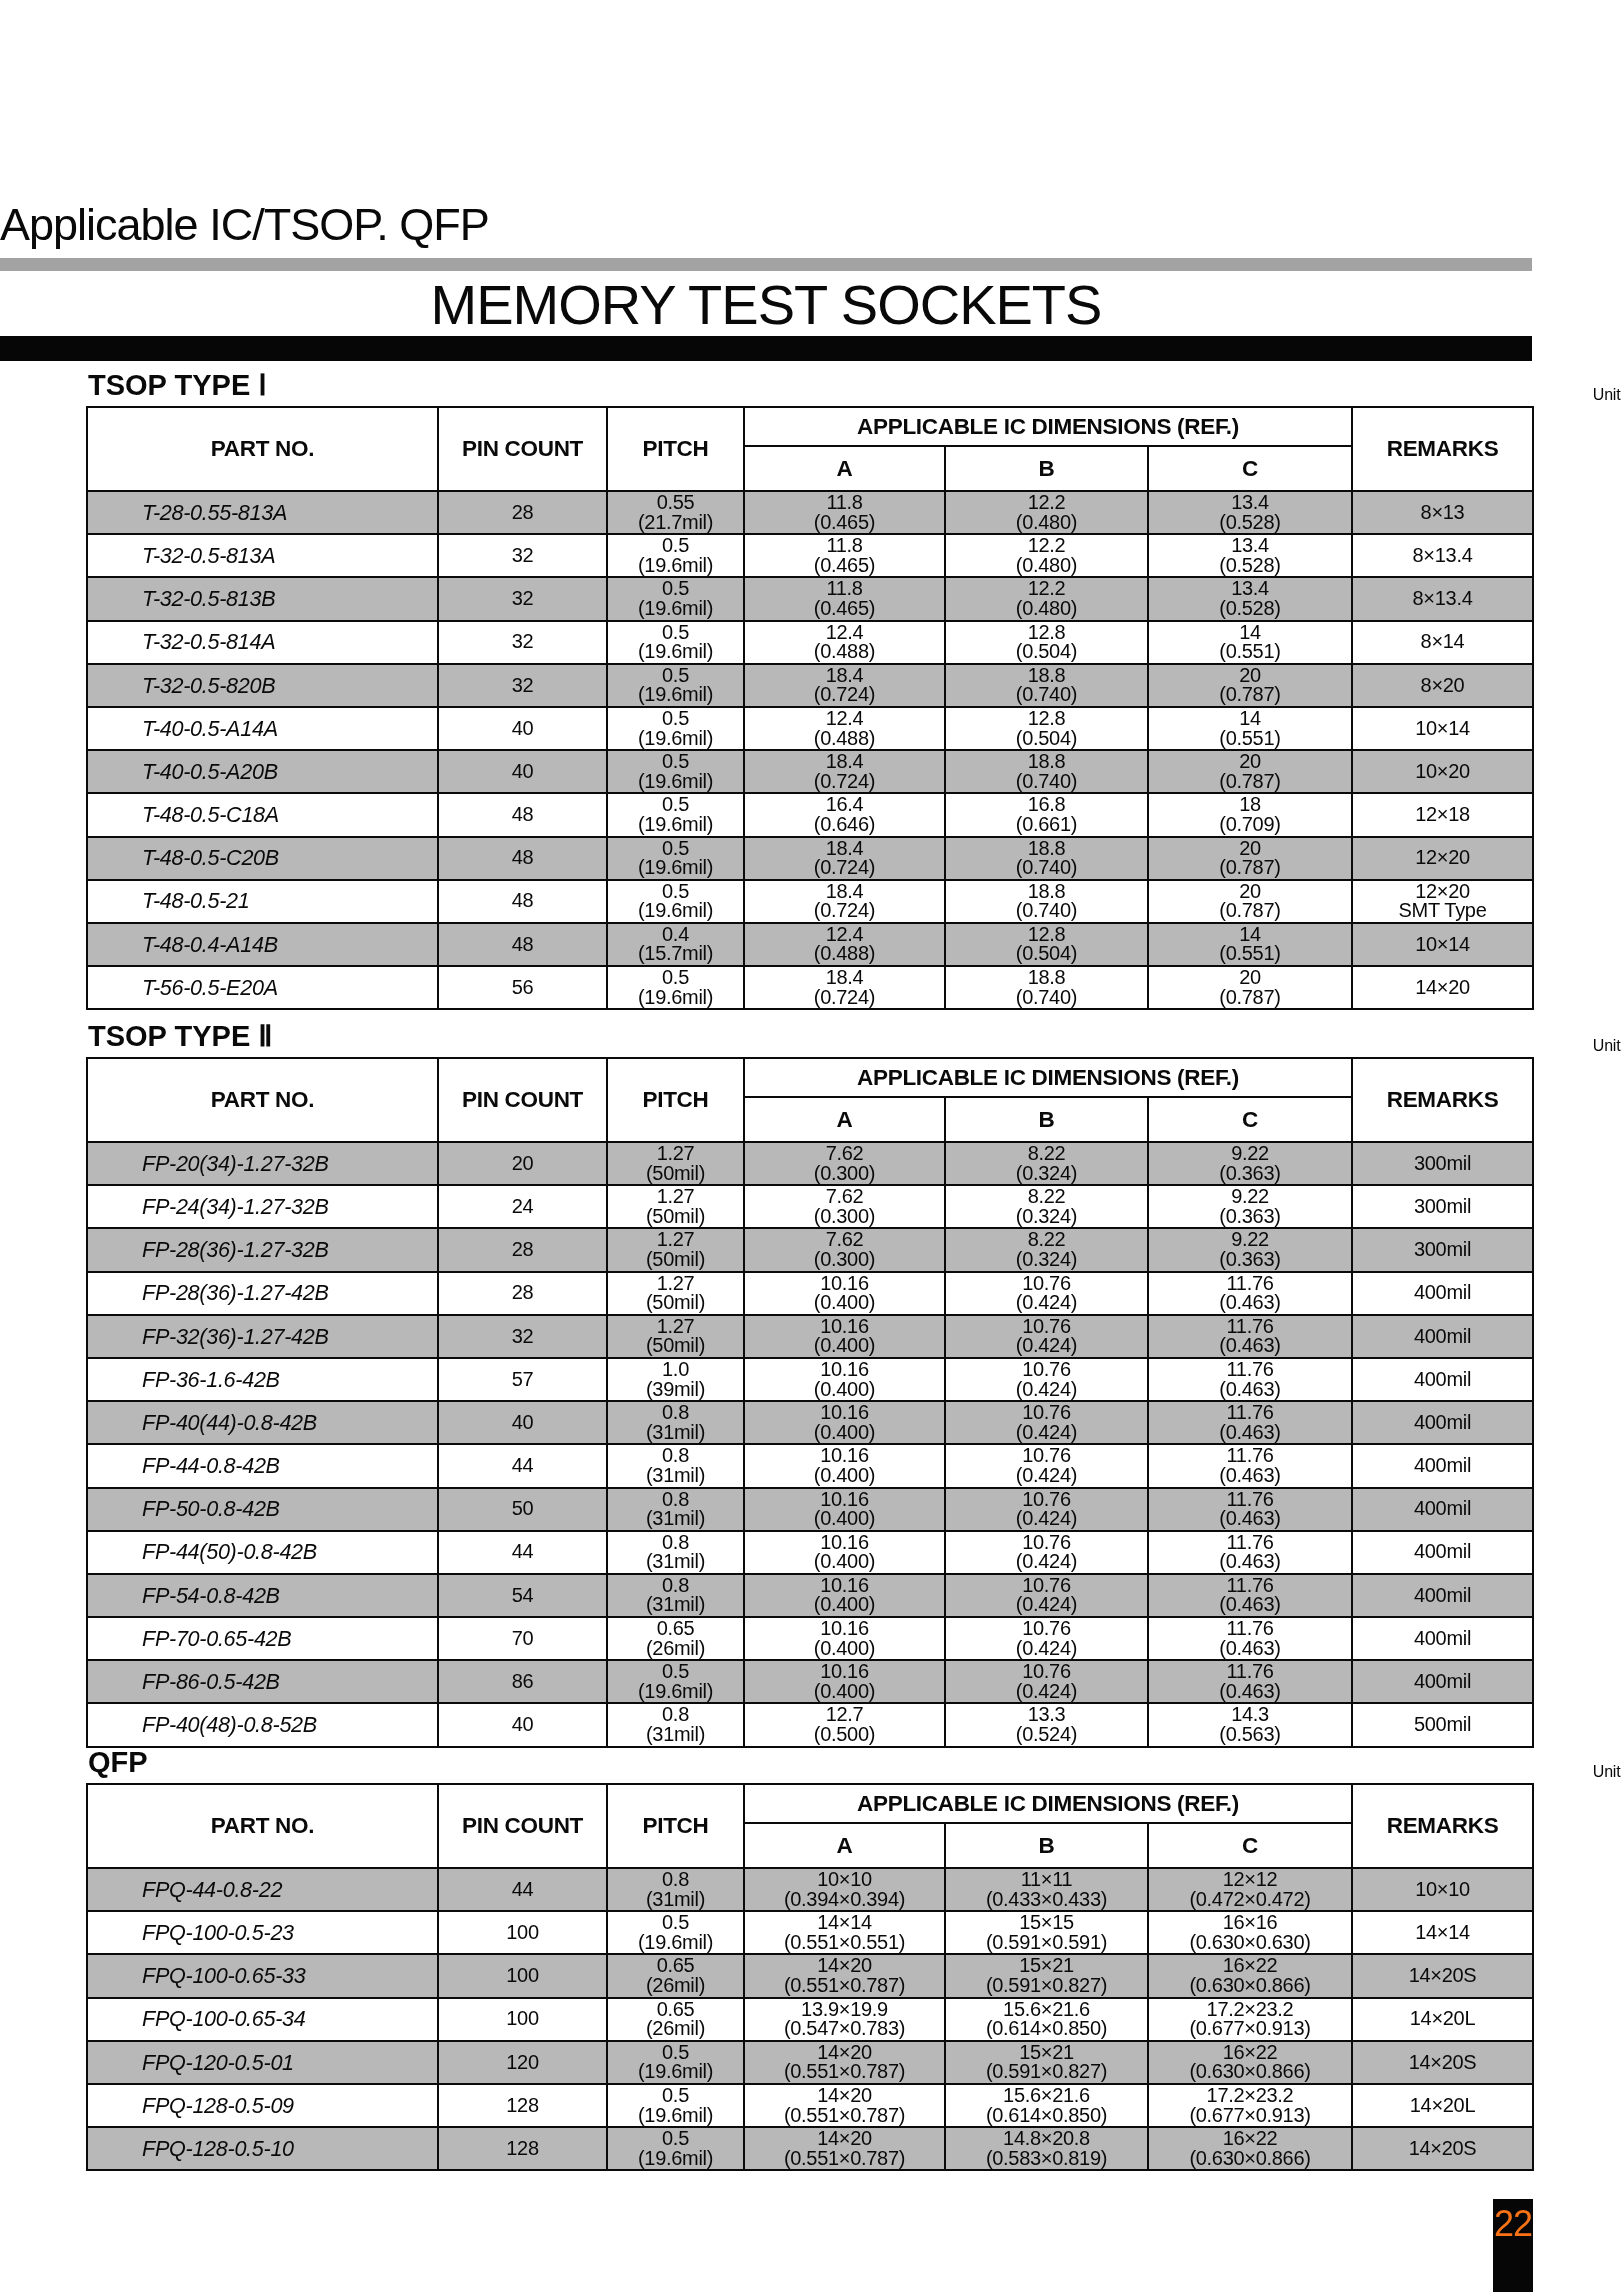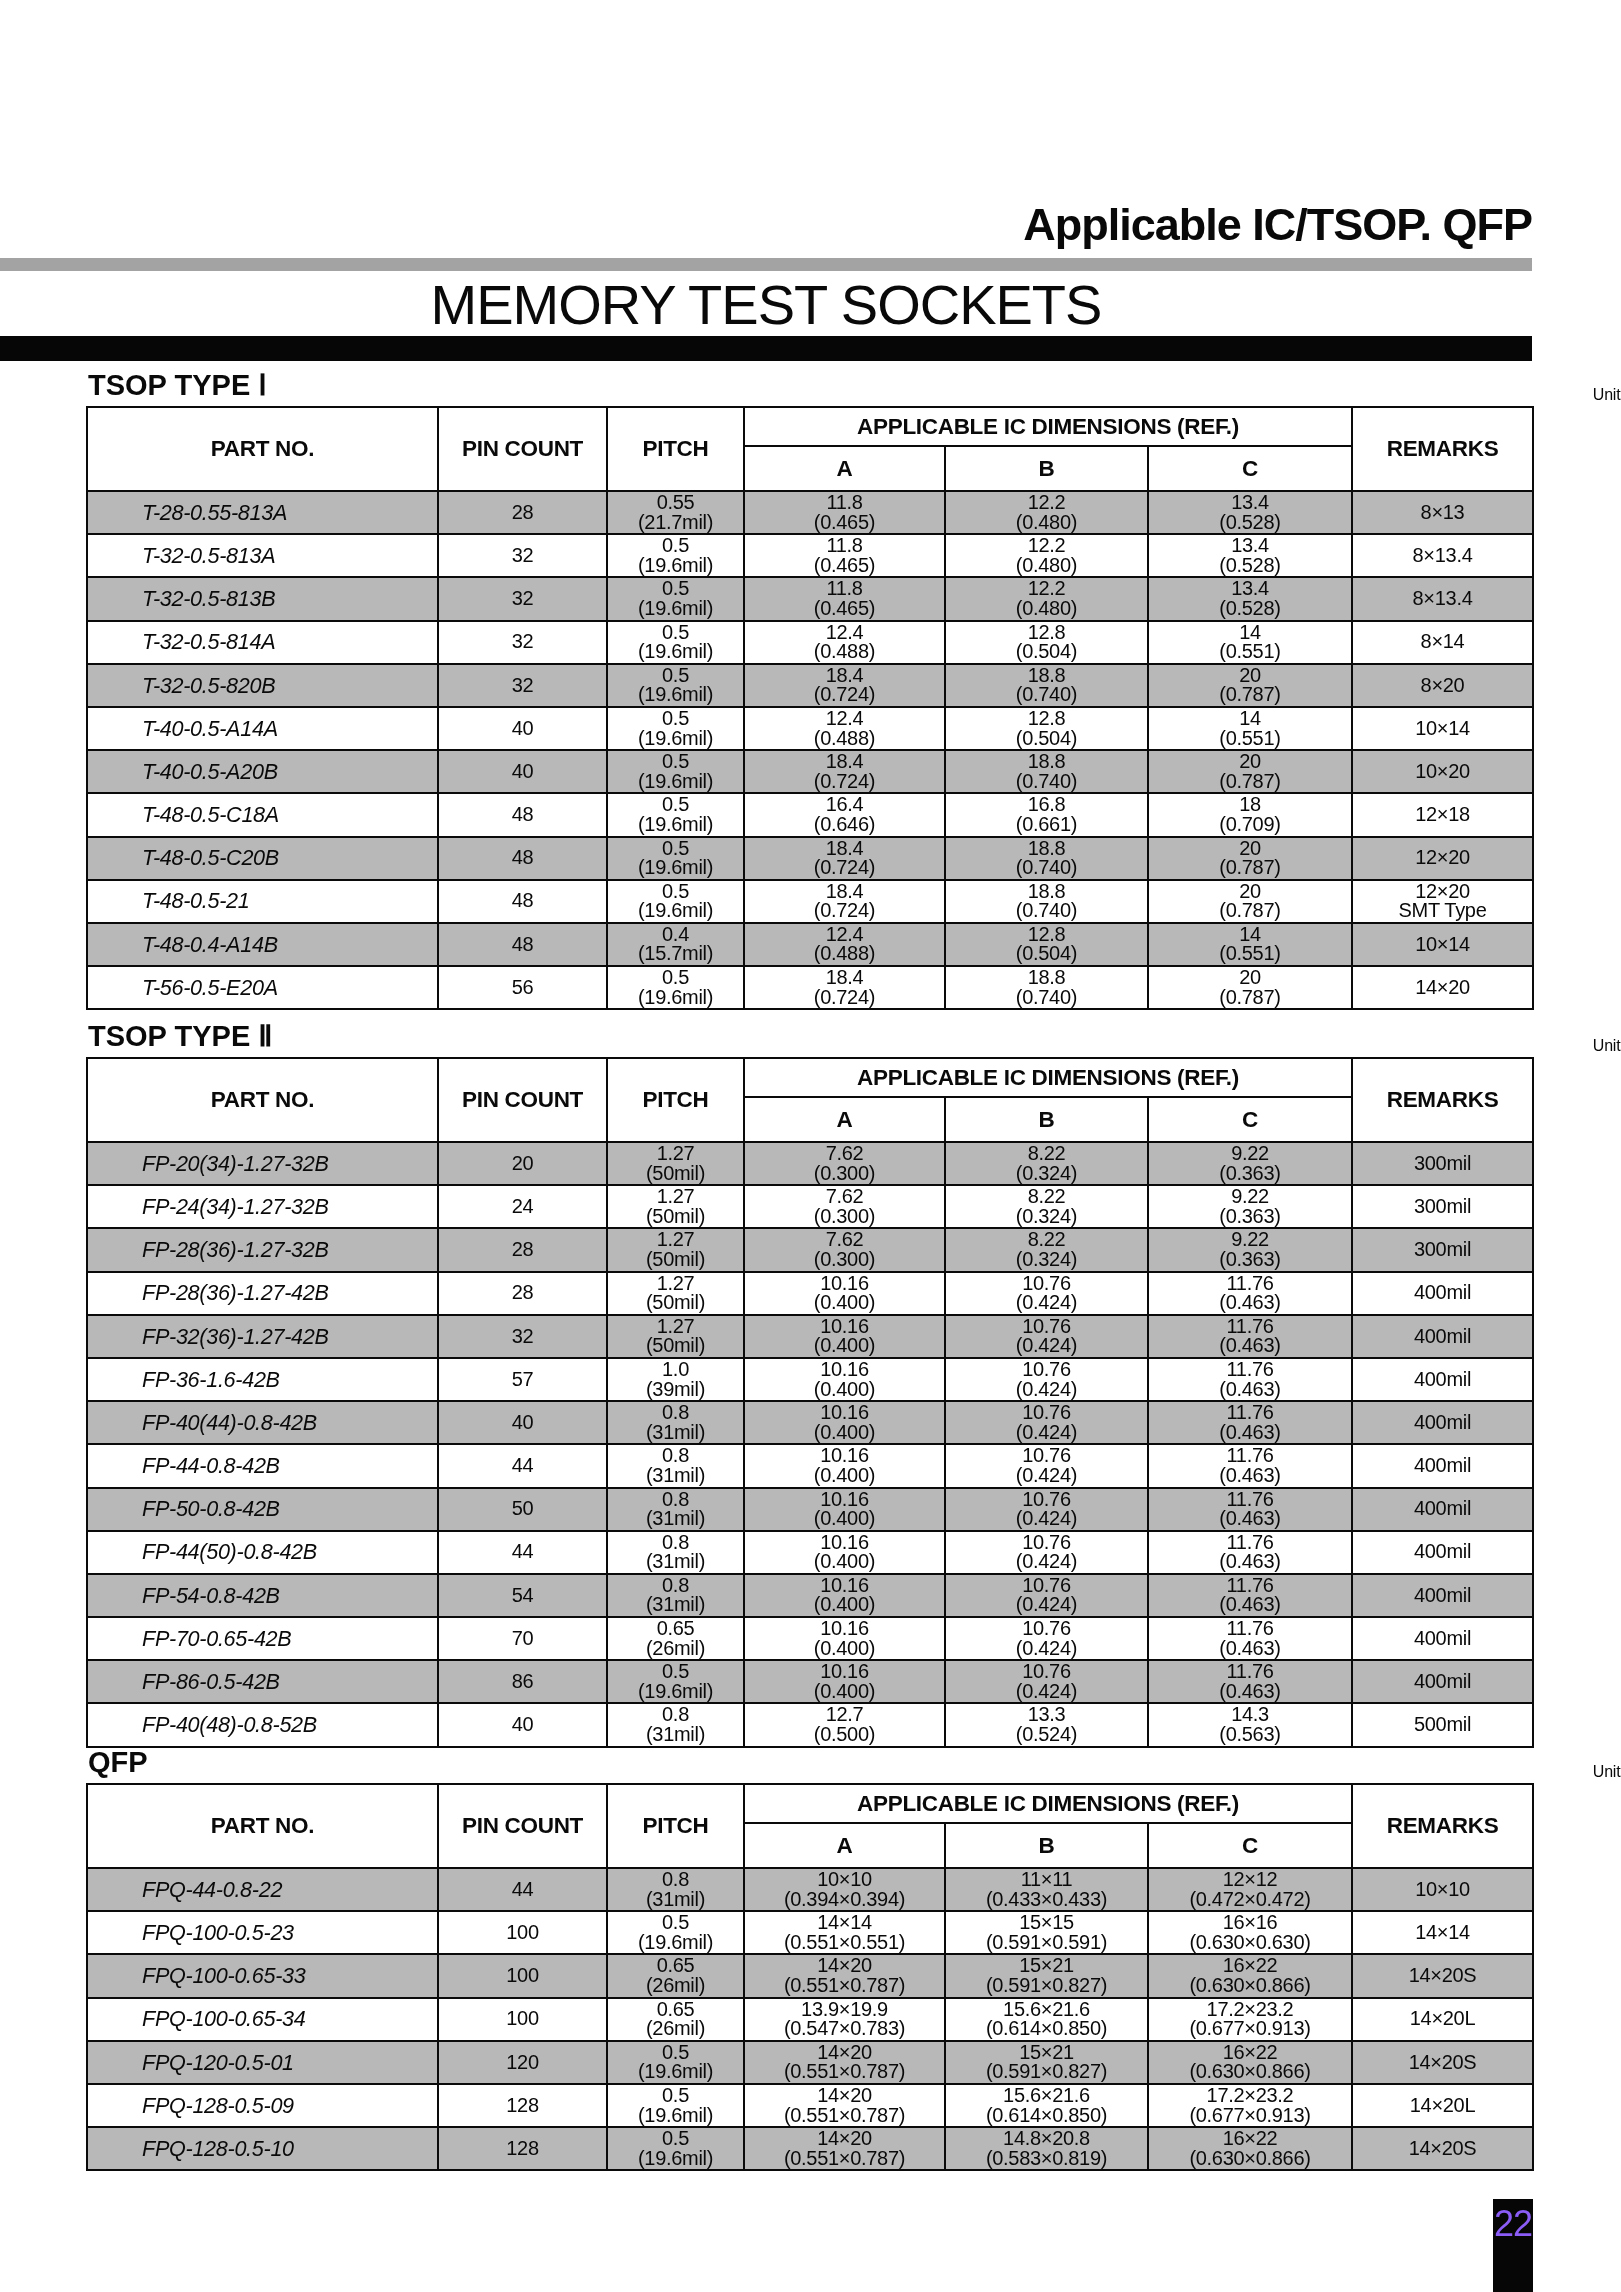--- a/index.html
+++ b/index.html
@@ -10,25 +10,24 @@
     height: 2293px;
     font-family: "Liberation Sans", sans-serif;
     color: #0a0a0a;
     overflow: hidden;
   }
 
   
   .title-small {
     position: absolute;
     top: 199px; left: 0; width: 1532px;
-    text-align: right;
+    text-align: left;
     font-size: 45px;
     letter-spacing: -1px;
     color: #090909;
-    font-weight: bold;
   }
   .bar-gray {
     position: absolute;
     top: 258px; left: 0;
     width: 1532px; height: 12.7px;
     background: #a3a3a3;
   }
   .title-main {
     position: absolute;
     top: 272px; left: 0; width: 1532px;
@@ -117,21 +116,21 @@
   .page-tab {
     position: absolute;
     left: 1493px; top: 2199px;
     width: 40px; height: 93px;
     background: #060606;
     text-align: center;
   }
   .page-tab .num {
     display: block;
     padding-top: 3.9px;
-    color: #8b5cf6;
+    color: #f97316;
     font-size: 36px;
     letter-spacing: -1px;
   }
 </style>
 </head>
 <body>
 
 <div class="title-small">Applicable IC/TSOP. QFP</div>
 <div class="bar-gray"></div>
 <div class="title-main">MEMORY TEST SOCKETS</div>

